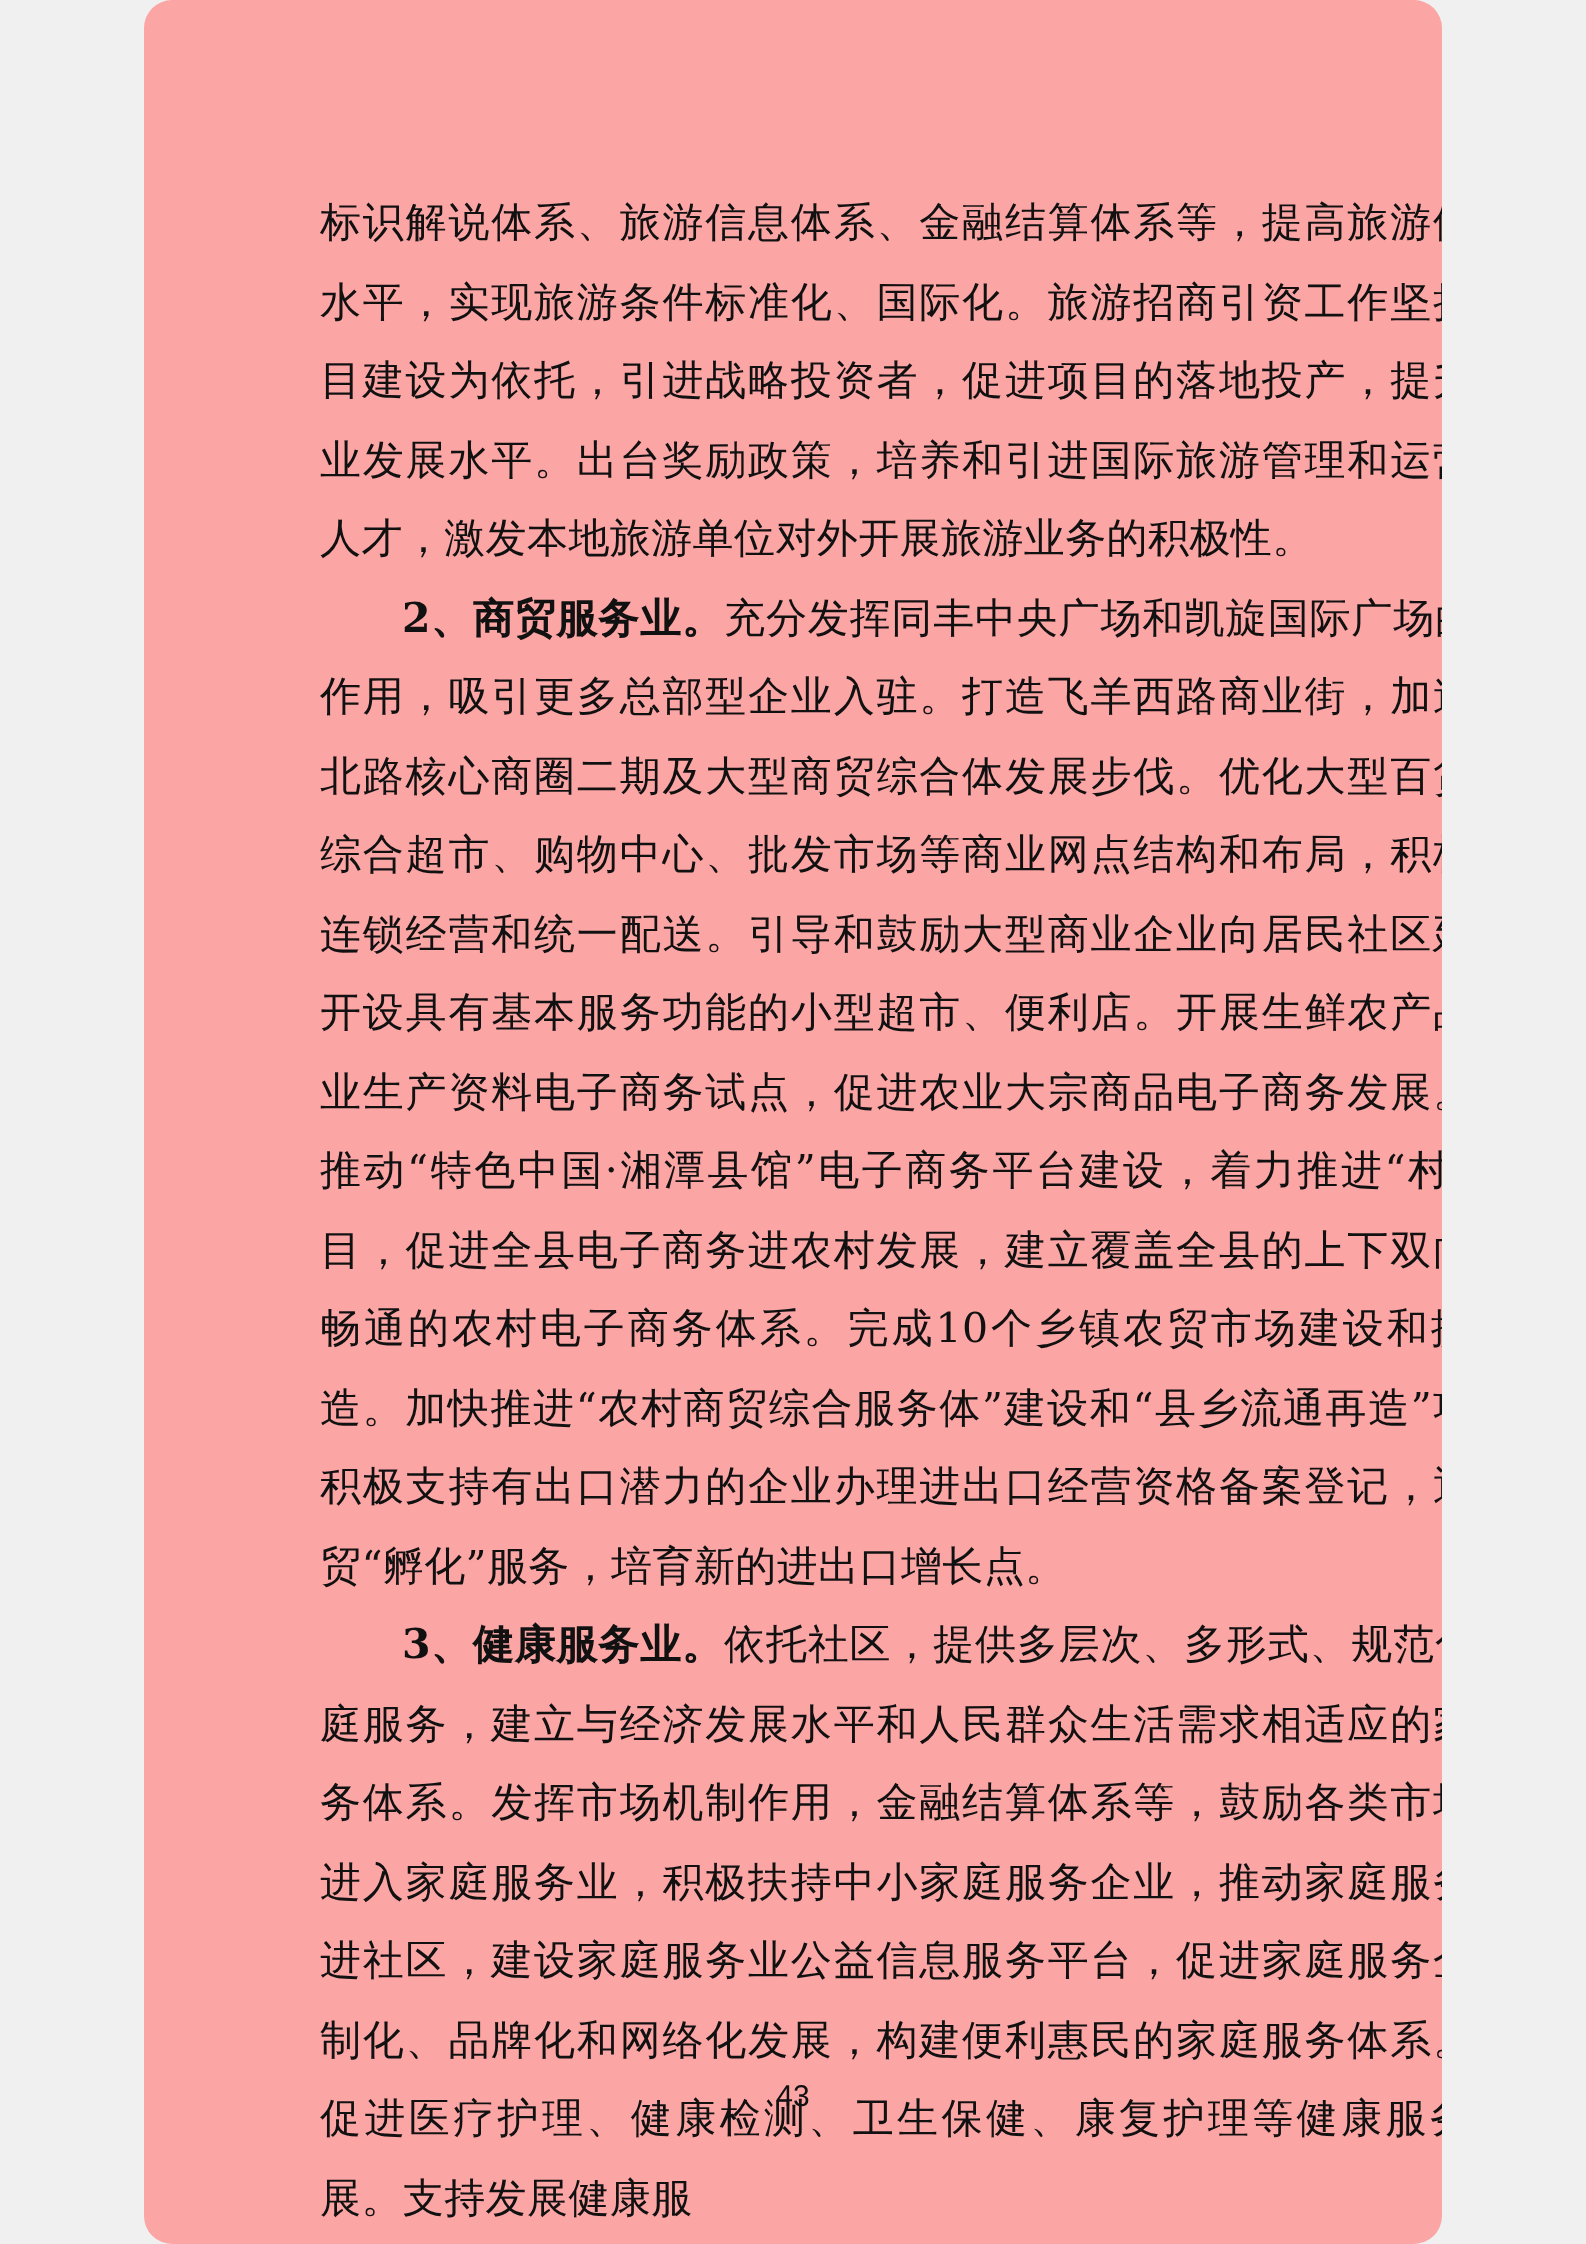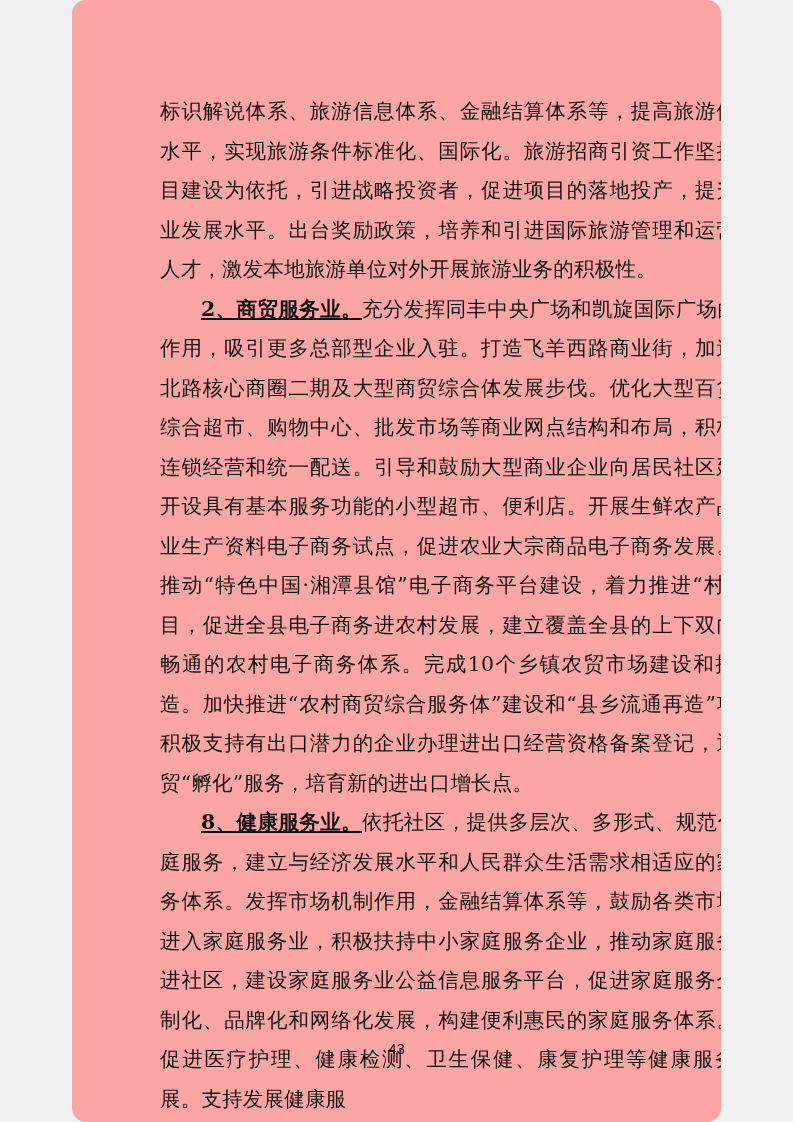--- a/index.html
+++ b/index.html
@@ -34,21 +34,20 @@
     letter-spacing: 0.2px;
   }
   .para + .para {
     margin-top: 0px;
   }
   .indent {
     text-indent: 41px;
   }
   .bold {
     font-weight: bold;
-    text-decoration: underline;
   }
   .page-number {
     position: absolute;
     left: 0;
     right: 0;
     top: 1040px;
     text-align: center;
     font-family: Liberation Sans, sans-serif;
     font-size: 15px;
     color: #111111;
@@ -57,18 +56,18 @@
 </head>
 <body>
 
 <div class="page">
   <div class="content">
 
     <p class="para"><span>标识解说体系、旅游信息体系、金融结算体系等，提高旅游便利化水平，实现旅游条件标准化、国际化。旅游招商引资工作坚持以项目建设为依托，引进战略投资者，促进项目的落地投产，提升旅游业发展水平。出台奖励政策，培养和引进国际旅游管理和运营专业人才，激发本地旅游单位对外开展旅游业务的积极性。</span></p>
 
     <p class="para indent"><span class="bold">2、商贸服务业。</span><span>充分发挥同丰中央广场和凯旋国际广场的集聚作用，吸引更多总部型企业入驻。打造飞羊西路商业街，加速银杏北路核心商圈二期及大型商贸综合体发展步伐。优化大型百货店、综合超市、购物中心、批发市场等商业网点结构和布局，积极发展连锁经营和统一配送。引导和鼓励大型商业企业向居民社区延伸，开设具有基本服务功能的小型超市、便利店。开展生鲜农产品和农业生产资料电子商务试点，促进农业大宗商品电子商务发展。继续推动“特色中国·湘潭县馆”电子商务平台建设，着力推进“村淘”项目，促进全县电子商务进农村发展，建立覆盖全县的上下双向流通畅通的农村电子商务体系。完成10个乡镇农贸市场建设和提质改造。加快推进“农村商贸综合服务体”建设和“县乡流通再造”项目。积极支持有出口潜力的企业办理进出口经营资格备案登记，通过外贸“孵化”服务，培育新的进出口增长点。</span></p>
 
-    <p class="para indent"><span class="bold">8、健康服务业。</span><span>依托社区，提供多层次、多形式、规范化的家庭服务，建立与经济发展水平和人民群众生活需求相适应的家庭服务体系。发挥市场机制作用，金融结算体系等，鼓励各类市场主体进入家庭服务业，积极扶持中小家庭服务企业，推动家庭服务网点进社区，建设家庭服务业公益信息服务平台，促进家庭服务企业定制化、品牌化和网络化发展，构建便利惠民的家庭服务体系。积极促进医疗护理、健康检测、卫生保健、康复护理等健康服务业发展。支持发展健康服</span></p>
+    <p class="para indent"><span class="bold">3、健康服务业。</span><span>依托社区，提供多层次、多形式、规范化的家庭服务，建立与经济发展水平和人民群众生活需求相适应的家庭服务体系。发挥市场机制作用，金融结算体系等，鼓励各类市场主体进入家庭服务业，积极扶持中小家庭服务企业，推动家庭服务网点进社区，建设家庭服务业公益信息服务平台，促进家庭服务企业定制化、品牌化和网络化发展，构建便利惠民的家庭服务体系。积极促进医疗护理、健康检测、卫生保健、康复护理等健康服务业发展。支持发展健康服</span></p>
 
   </div>
 
   <div class="page-number">43</div>
 </div>
 
 </body></html>

